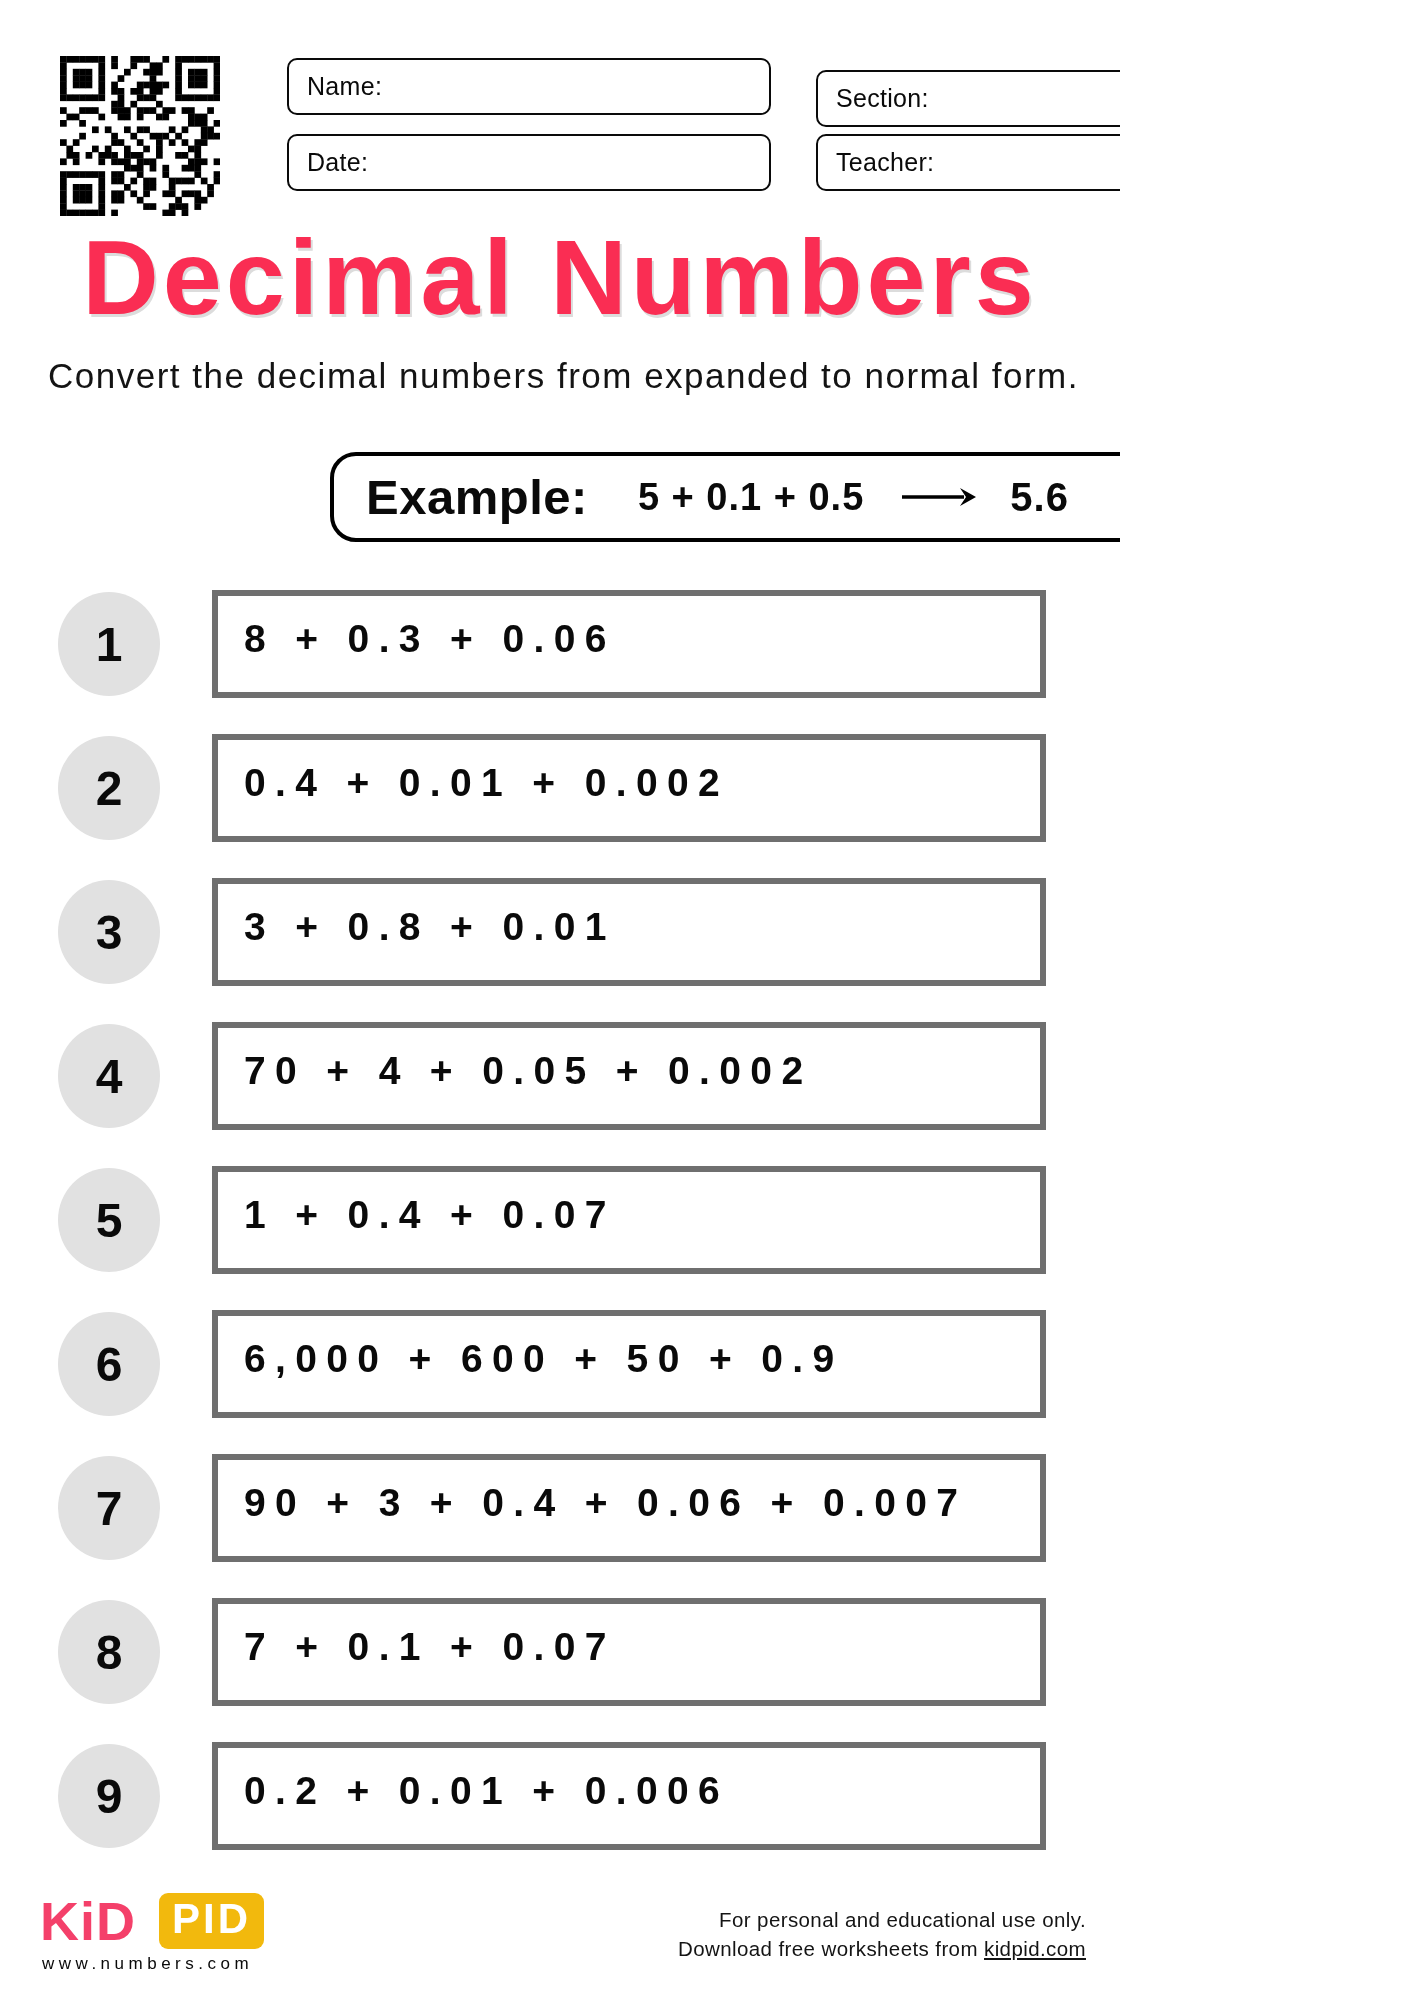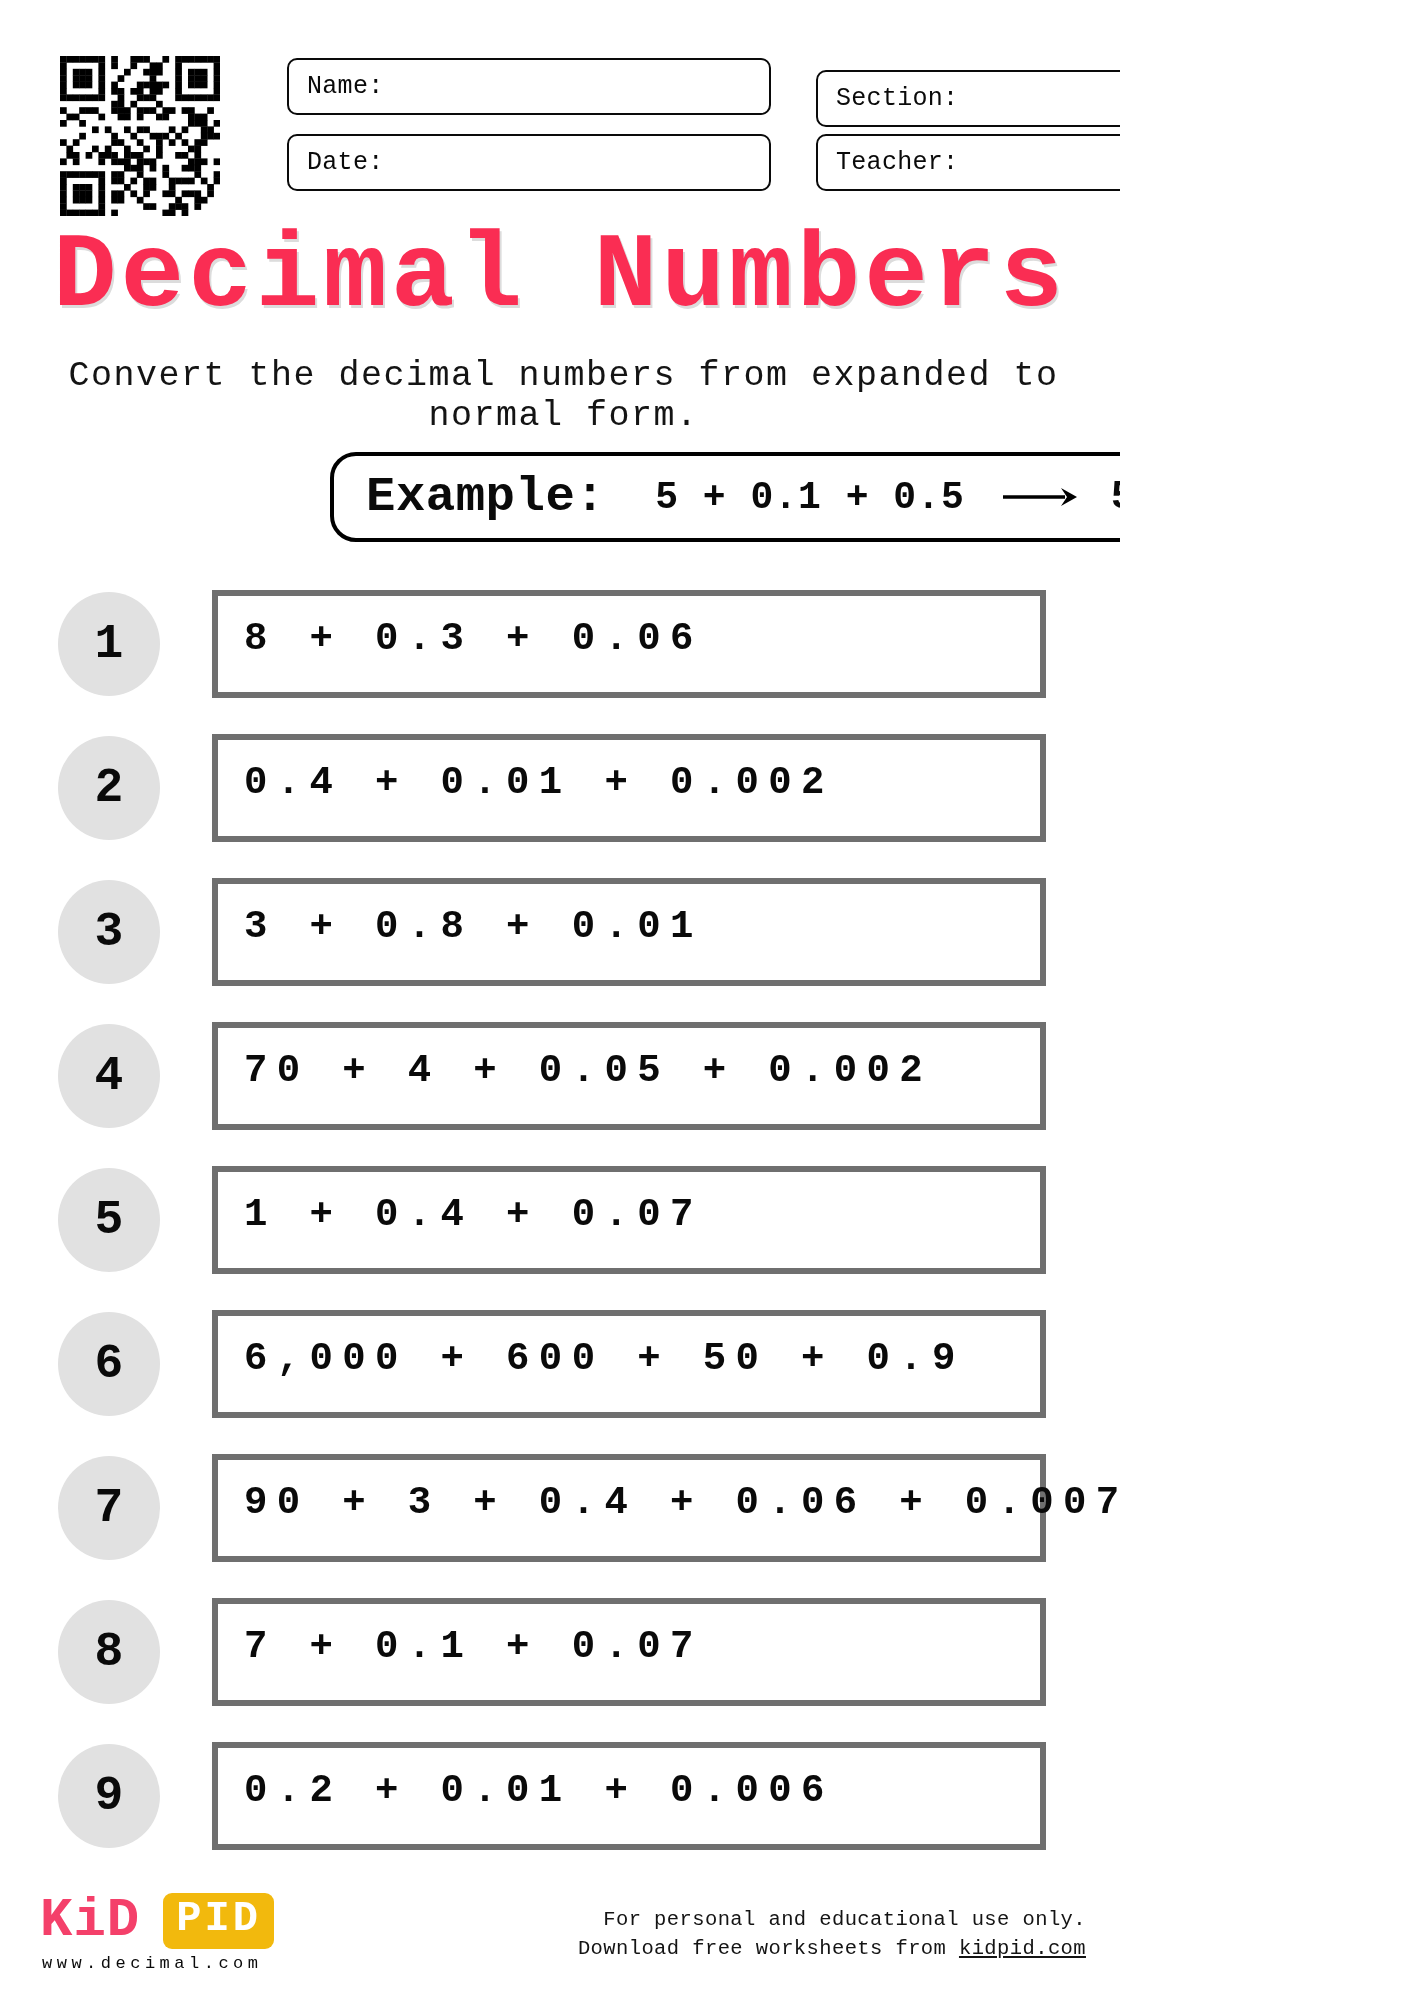--- a/index.html
+++ b/index.html
@@ -1,18 +1,18 @@
 <!DOCTYPE html>
 <html style="--accent-pink: #FA2D53; --logo-pink: #F4406A; --logo-yellow: #F2B90D; --border-gray: #6F6F6F; --circle-gray: #E1E1E1;"><head>
 <meta charset="utf-8">
 <style>
   html,body{margin:0;padding:0;background:#fff;}
   .page{
     position:relative;width:1120px;height:2000px;background:#fff;overflow:hidden;
-    font-family:Liberation Mono, monospace;color:#0a0a0a;
+    font-family:Liberation Sans, sans-serif;color:#0a0a0a;
   }
   *{box-sizing:border-box;}
 
   
   .qr{position:absolute;left:60px;top:56px;width:160px;height:160px;}
 
   
   .field{
     position:absolute;height:57px;border:2.5px solid #0a0a0a;border-radius:10px;
     background:#fff;display:flex;align-items:center;padding-left:18px;
@@ -485,20 +485,20 @@
     <div class="expr-box">
         <span>0.2 + 0.01 + 0.006</span>
       </div>
     <div class="ans-box"></div>
   </div>
 
   <div class="logo">
     <span class="logo__kid">KiD</span>
     <span class="logo__pid">PID</span>
   </div>
-  <div class="website">www.decimal.com</div>
+  <div class="website">www.numbers.com</div>
 
   <div class="usage">
     <div>For personal and educational use only.</div>
     <div><span>Download free worksheets from </span><a href="#">kidpid.com</a></div>
   </div>
 
 </div>
 
 </body></html>

